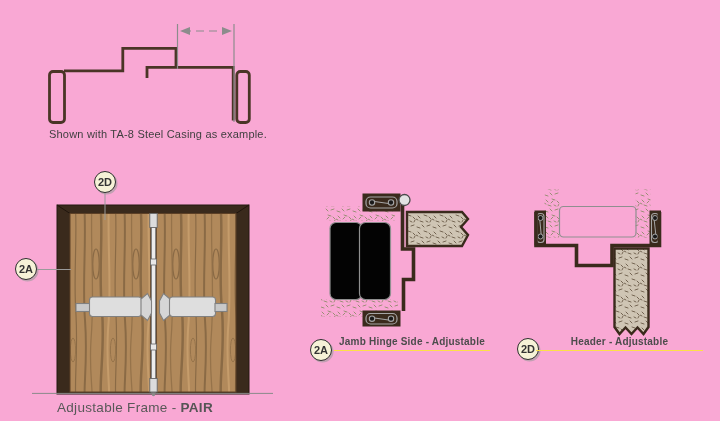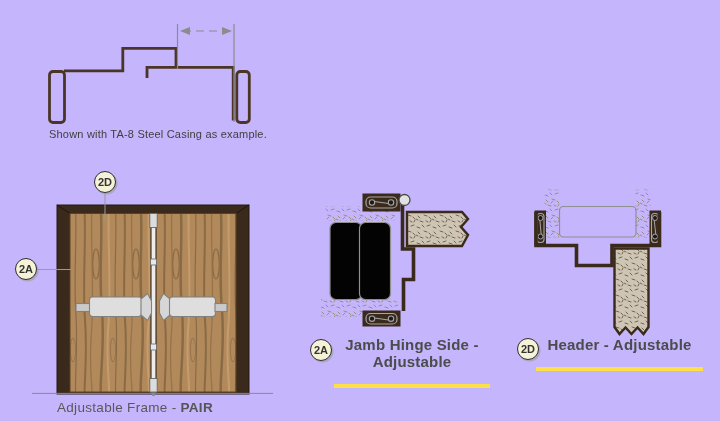--- a/index.html
+++ b/index.html
@@ -1,27 +1,27 @@
 <!DOCTYPE html>
 <html><head>
 <meta charset="utf-8">
 <style>
   html,body{margin:0;padding:0;}
   body{width:720px;height:421px;background:#000;overflow:hidden;
        font-family:"Liberation Sans", sans-serif;}
-  .stage{position:relative;width:720px;height:421px;background:#c4b5fd;}
+  .stage{position:relative;width:720px;height:421px;background:#f9a8d4;}
   .art{position:absolute;left:0;top:0;width:720px;height:421px;}
   .note{position:absolute;left:49px;top:128px;width:230px;
         font-size:11px;color:#3f3f3f;letter-spacing:.2px;}
   .caption-main{position:absolute;left:57px;top:400px;width:192px;
         text-align:left;font-size:13.5px;color:#585858;letter-spacing:.3px;}
   .caption-main b{color:#555;}
   .detail-caption{position:absolute;text-align:center;font-weight:bold;
-        font-size:15px;color:#4c4c4c;letter-spacing:.2px;
-        border-bottom:4px solid #fde047;padding-bottom:14px;}
+        font-size:10px;color:#4c4c4c;letter-spacing:.2px;
+        border-bottom:1px solid #fde047;padding-bottom:3px;}
   .detail-caption.jamb{left:334px;top:336px;width:156px;}
   .detail-caption.header{left:536px;top:336px;width:167px;}
   .callout{position:absolute;width:22px;height:22px;box-sizing:border-box;
         border-radius:50%;background:#f6f2d7;border:1.6px solid #2e2e2e;
         color:#333;font-weight:bold;font-size:11px;line-height:1;
         display:flex;align-items:center;justify-content:center;
         box-shadow:1.5px 1.5px 0 0 rgba(155,155,155,.6);}
   .callout.elev-2d{left:94px;top:171px;}
   .callout.elev-2a{left:15px;top:258px;}
   .callout.cap-2a{left:310px;top:339px;}

